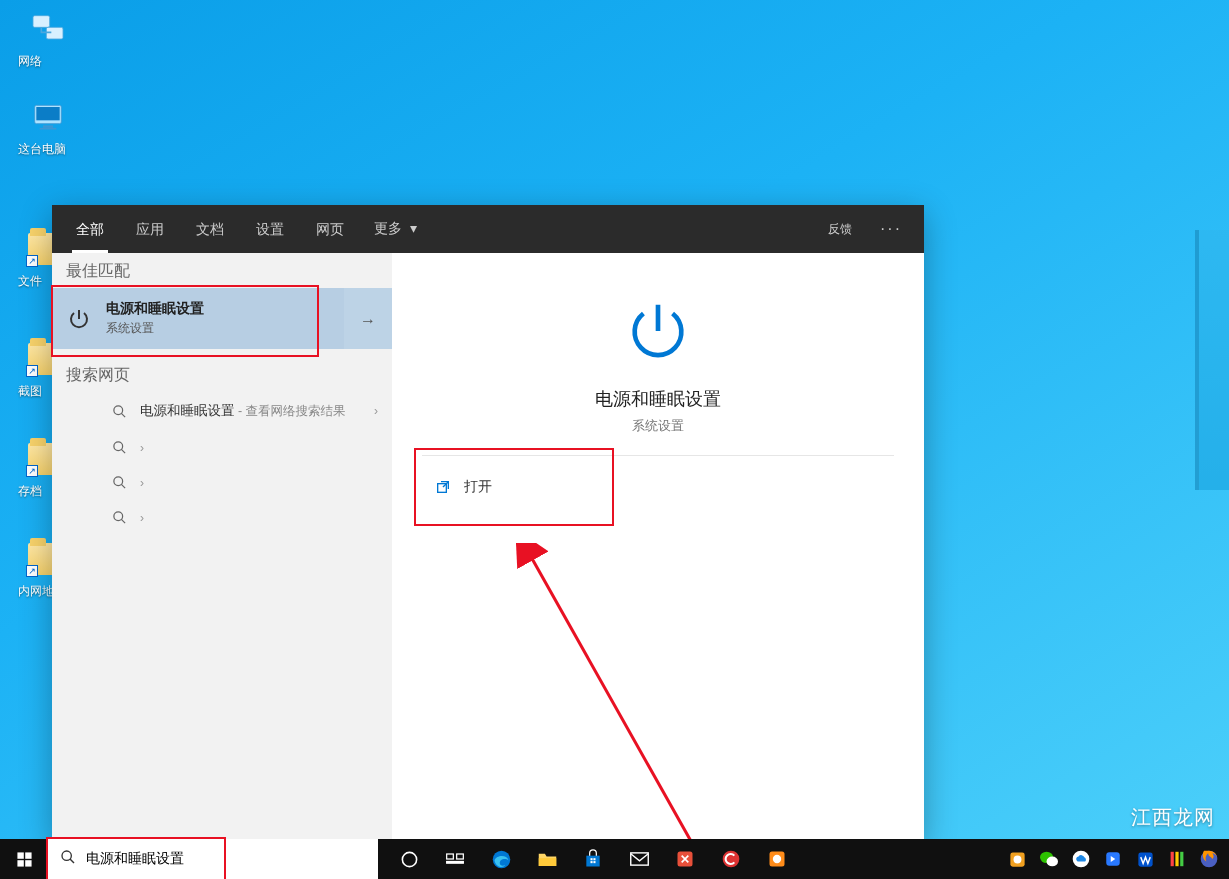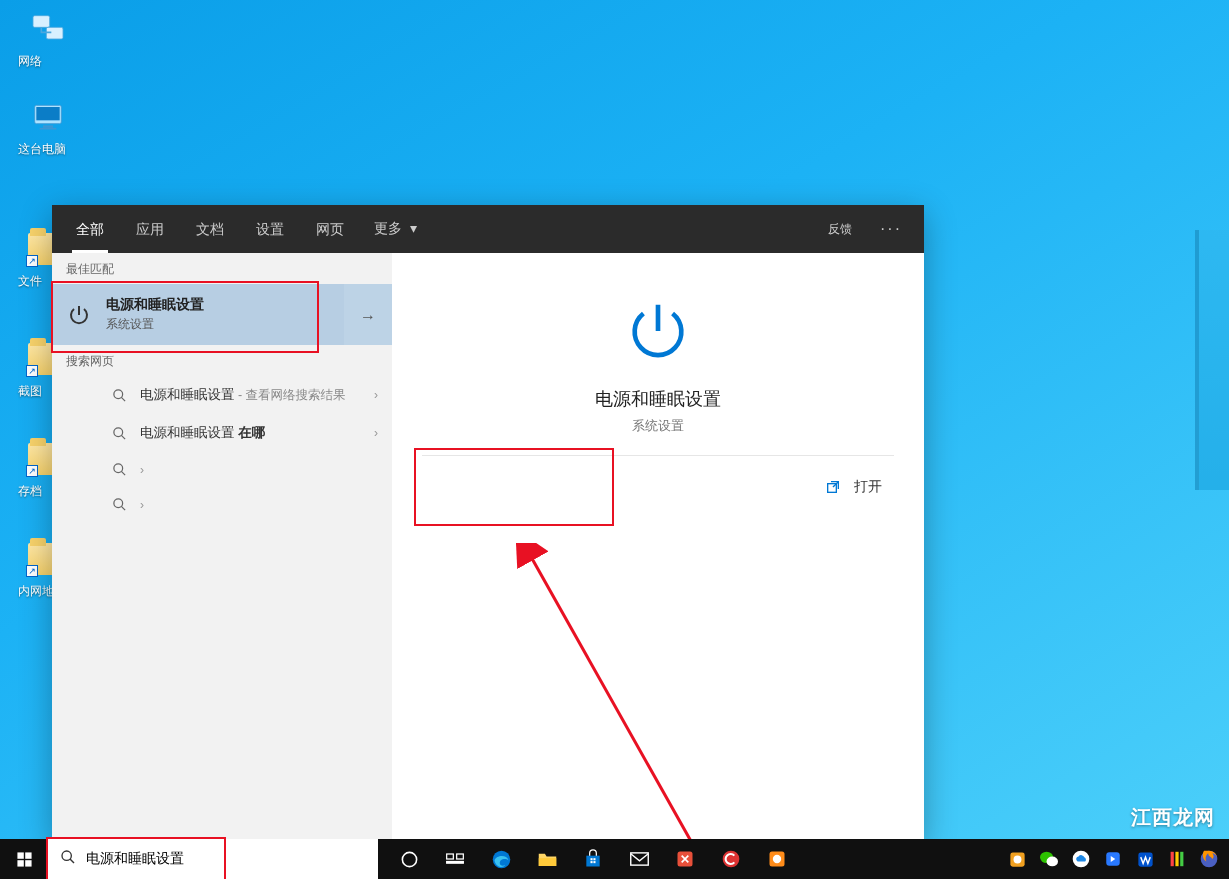--- a/index.html
+++ b/index.html
@@ -18,56 +18,56 @@
 .sp-tab { padding: 0 16px; height: 48px; line-height: 48px; cursor: pointer; position: relative; }
 .sp-tab.active { color: #fff; }
 .sp-tab.active::after { content:""; position:absolute; bottom:0; left:12px; right:12px; height:3px; background:#fff; }
 .sp-more { padding: 0 14px; cursor: pointer; display:flex; align-items:flex-start; gap:8px; }
 .sp-spacer { flex: 1; }
 .sp-feedback { padding: 0 14px; cursor: pointer; font-size: 12px; }
 .sp-dots { padding: 0 14px; cursor: pointer; font-size: 16px; letter-spacing: 2px; }
 
 .sp-body { flex: 1; display: flex; }
 .sp-left { width: 340px; background: #f2f2f2; display: flex; flex-direction: column; }
-.sp-section-title { font-size: 12px; color: #666; padding: 8px 14px 6px; }
+.sp-section-title { font-size: 16px; color: #666; padding: 8px 14px 6px; }
 .best-match { display: flex; align-items: stretch; position: relative; }
 .best-match .main-item { flex:1; background: #b7cee3; display:flex; align-items:center; padding: 12px 14px; cursor:pointer; position:relative; }
 .best-match .arrow-btn { width: 48px; background:#bdd3e6; display:flex; align-items:center; justify-content:center; color:#555; cursor:pointer; }
 .best-match .pi-icon { width:26px; height:26px; margin-right:14px; display:flex; align-items:center; justify-content:center; color:#333; }
 .best-match .pi-title { font-size:14px; font-weight:600; color:#222; }
 .best-match .pi-sub { font-size:12px; color:#555; margin-top:2px; }
 .red-box-a { position:absolute; border:2px solid #e81123; pointer-events:none; }
 
 .web-item { display:flex; align-items:center; padding: 10px 14px; cursor:pointer; font-size:13.5px; color:#333; position:relative;margin-left:44px; }
 .web-item .si { width:18px; margin-right:12px; color:#666; display:flex; align-items:center; justify-content:center; }
 .web-item .txt { flex:1; }
 .web-item .txt .sub { color:#888; font-size:12.5px; }
 .web-item .chev { color:#999; font-size:12px; }
 
 .sp-right { flex:1; padding: 28px 30px; position: relative; }
 .detail-icon { width:80px; height:80px; margin: 10px auto 16px; display:flex; align-items:center; justify-content:center; color:#0078d4; }
 .detail-title { text-align:center; font-size:18px; color:#222; }
 .detail-sub { text-align:center; font-size:13px; color:#777; margin-top:6px; margin-bottom: 20px; }
 .detail-hr { border:0; border-top:1px solid #e6e6e6; margin: 4px 0 8px; }
-.detail-action { display:flex; align-items:center; gap:12px; padding:14px 12px; font-size:14px; color:#333; cursor:pointer; position:relative;justify-content:flex-end; }
+.detail-action { display:flex; align-items:center; gap:12px; padding:14px 12px; font-size:14px; color:#333; cursor:pointer; position:relative; }
 .detail-action .ai { color:#0078d4; width:18px; display:flex; align-items:center; justify-content:center; }
 
 .arrow-annot { position:absolute; pointer-events:none; }
 
 .taskbar { position:absolute; left:0; right:0; bottom:0; height:40px; background:#101010; display:flex; align-items:center; }
 .tb-start { width:48px; height:40px; display:flex; align-items:center; justify-content:center; cursor:pointer; color:#fff; }
 .tb-search { width:330px; height:40px; background:#fff; display:flex; align-items:center; padding:0 12px; gap:10px; cursor:text; position:relative; }
 .tb-search .si { color:#333; }
 .tb-search input { border:0; outline:0; font-size:14px; flex:1; background:transparent; }
 .tb-icons { display:flex; align-items:center; margin-left:8px; }
 .tb-icon { width:46px; height:40px; display:flex; align-items:center; justify-content:center; cursor:pointer; color:#fff; }
 .tb-tray { margin-left:auto; display:flex; align-items:center; padding-right:4px; }
 .tray-icon { width:32px; height:40px; display:flex; align-items:center; justify-content:center; cursor:pointer; }
 
-.watermark { position:absolute; right:14px; bottom:48px; font-size:20px; color:#fff; text-shadow:0 1px 3px rgba(0,0,0,.4); font-weight:700; letter-spacing:1px; }
+.watermark { position:absolute; right:14px; bottom:48px; font-size:20px; color:#fff; text-shadow:0 1px 3px rgba(0,0,0,.4); font-weight:400; letter-spacing:1px; }
 .win-accent { position:absolute; right:0; top:230px; width:30px; height:260px; background:linear-gradient(#2fb8f0,#1da8e4); opacity:.7; }
 .win-accent::before { content:""; position:absolute; left:-4px; top:0; bottom:0; width:4px; background:#1a8fc4; }
 </style>
 </head>
 <body>
 
 <div class="desktop">
 
   <div class="desktop-icon" style="left:18px;top:8px">
     <div class="ico icon-network">
@@ -156,40 +156,39 @@
             <div class="pi-title">电源和睡眠设置</div>
             <div class="pi-sub">系统设置</div>
           </div>
         </div>
         <div class="arrow-btn">
           <span>→</span>
         </div>
         <div class="red-box-a" style="left:-1px;top:-3px;width:268px;height:72px"></div>
       </div>
 
-      <div class="sp-section-title" style="">搜索网页</div>
+      <div class="sp-section-title" style="margin-top:8px">搜索网页</div>
 
       <div class="web-item">
         <div class="si">
             <svg width="15" height="15" viewBox="0 0 24 24" fill="none" stroke="currentColor" stroke-width="2">
               <circle cx="10" cy="10" r="7"></circle>
               <path d="M21 21l-6-6"></path>
             </svg>
           </div>
         <div class="txt"><span>电源和睡眠设置</span><span class="sub"> - 查看网络搜索结果</span></div>
         <div class="chev">›</div>
       </div>
       <div class="web-item">
         <div class="si">
             <svg width="15" height="15" viewBox="0 0 24 24" fill="none" stroke="currentColor" stroke-width="2">
               <circle cx="10" cy="10" r="7"></circle>
               <path d="M21 21l-6-6"></path>
             </svg>
           </div>
-        <div class="txt"><span>电源和睡眠设置 </span><b>在哪</b></div>
         <div class="chev">›</div>
       </div>
       <div class="web-item">
         <div class="si">
             <svg width="15" height="15" viewBox="0 0 24 24" fill="none" stroke="currentColor" stroke-width="2">
               <circle cx="10" cy="10" r="7"></circle>
               <path d="M21 21l-6-6"></path>
             </svg>
           </div>
         <div class="chev">›</div>

